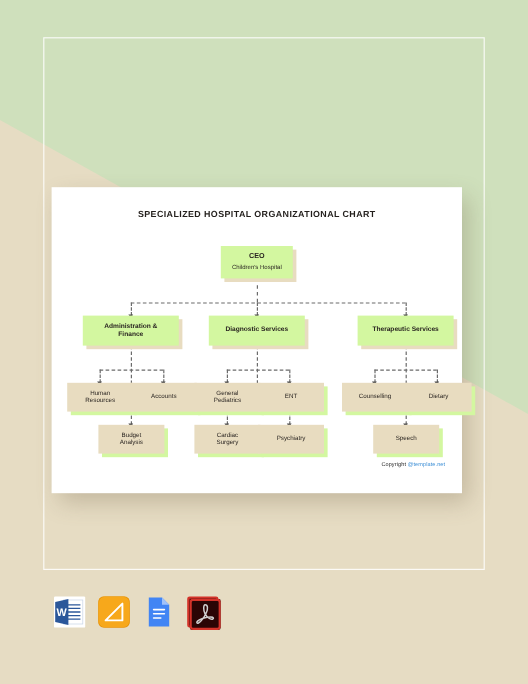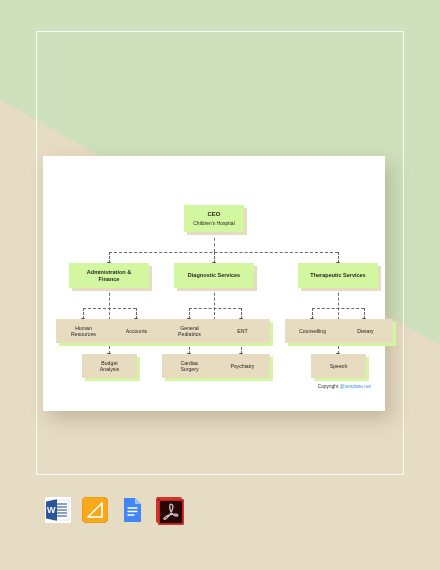--- a/index.html
+++ b/index.html
@@ -76,20 +76,21 @@
 </head>
 <body>
 
 <div id="bg">
   <div class="bg-green2"></div>
   <div class="bg-frame"></div>
 </div>
 
 <div id="sheet">
 
+  <div class="chart-title">SPECIALIZED HOSPITAL ORGANIZATIONAL CHART</div>
 
   <div class="vline" style="left:171px;top:76px;height:20px;"></div>
 
   <div class="hline" style="left:66px;top:96px;width:229px;"></div>
 
   <div class="vline" style="left:66px;top:96px;height:11px;"></div>
   <div class="arrow" style="left:64px;top:106px;"></div>
   <div class="vline" style="left:171px;top:96px;height:11px;"></div>
   <div class="arrow" style="left:169px;top:106px;"></div>
   <div class="vline" style="left:295px;top:96px;height:11px;"></div>

